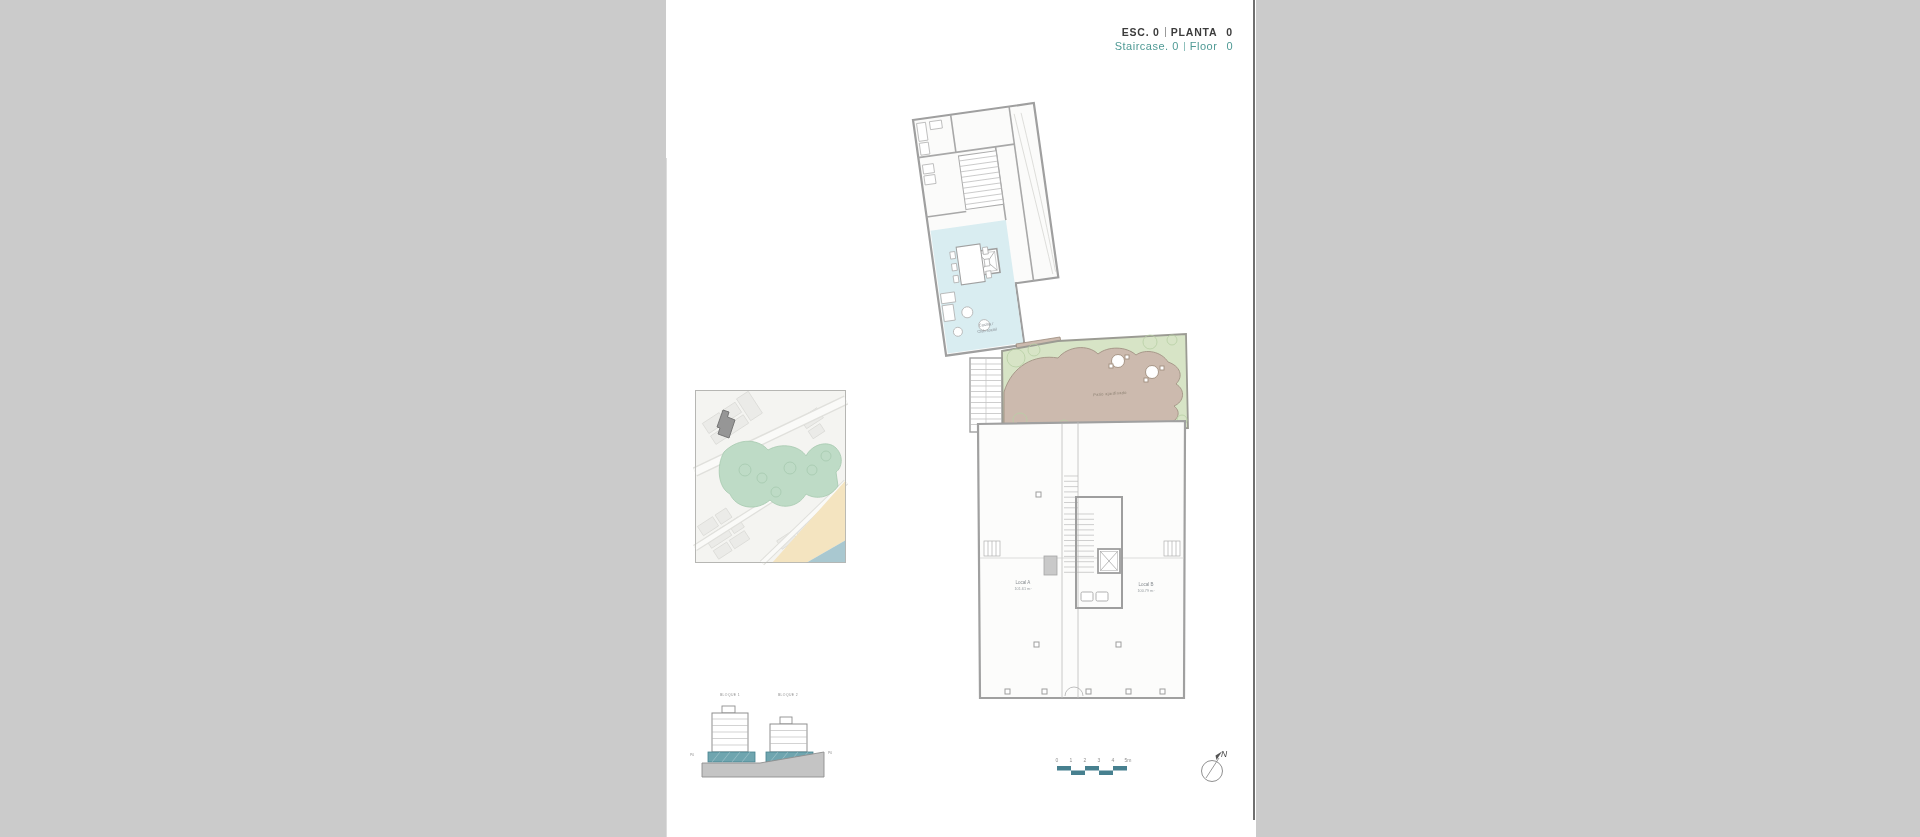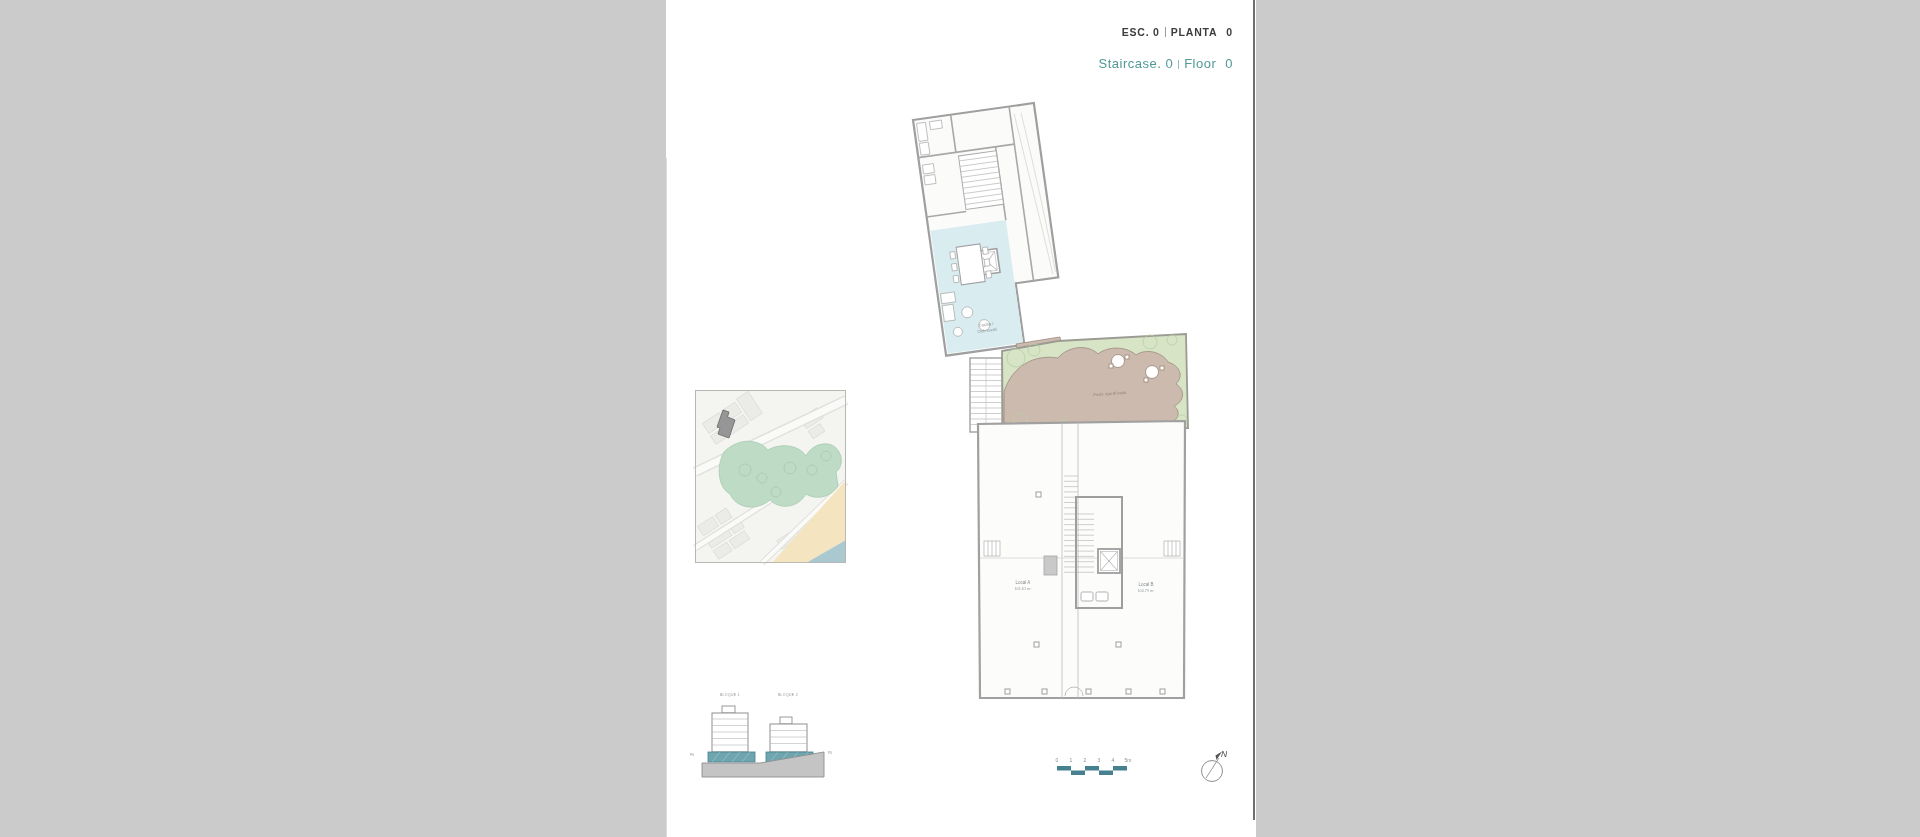--- a/index.html
+++ b/index.html
@@ -4,21 +4,21 @@
 <style>
   html,body{margin:0;padding:0;background:#fff;width:1920px;height:837px;overflow:hidden;
     font-family:"Liberation Sans", sans-serif;}
   .abs{position:absolute;}
   #stage{position:relative;width:1920px;height:588px;background:#ffffff;text-decoration:underline;}
   .margin-bar{top:0;height:837px;background:#cbcbcb;}
   #page-rule-right{left:1253px;top:0;width:2px;height:820px;background:#6f6f6f;}
   #page-rule-left{left:666px;top:158px;width:1px;height:679px;background:#dcdcdc;}
   #titleblock{left:1033px;top:26px;width:200px;text-align:right;line-height:1.25;}
   #titleblock .l1{font-size:10.5px;letter-spacing:0.8px;color:#3c3c3c;font-weight:600;}
-  #titleblock .l2{font-size:13px;letter-spacing:0.5px;color:#4f9a95;margin-top:17px;}
+  #titleblock .l2{font-size:11px;letter-spacing:0.5px;color:#4f9a95;margin-top:1px;}
   .vsep{display:inline-block;width:1px;height:10px;background:#9a9a9a;margin:0 5px;vertical-align:-1px;}
   .vsep.t{background:#8fc0bc;height:9px;}
   .gapnum{margin-left:9px;}
   svg{position:absolute;overflow:visible;}
   svg text{font-family:"Liberation Sans", sans-serif;}
   .tiny{fill:#878c90;}
 </style>
 </head>
 <body>
 

